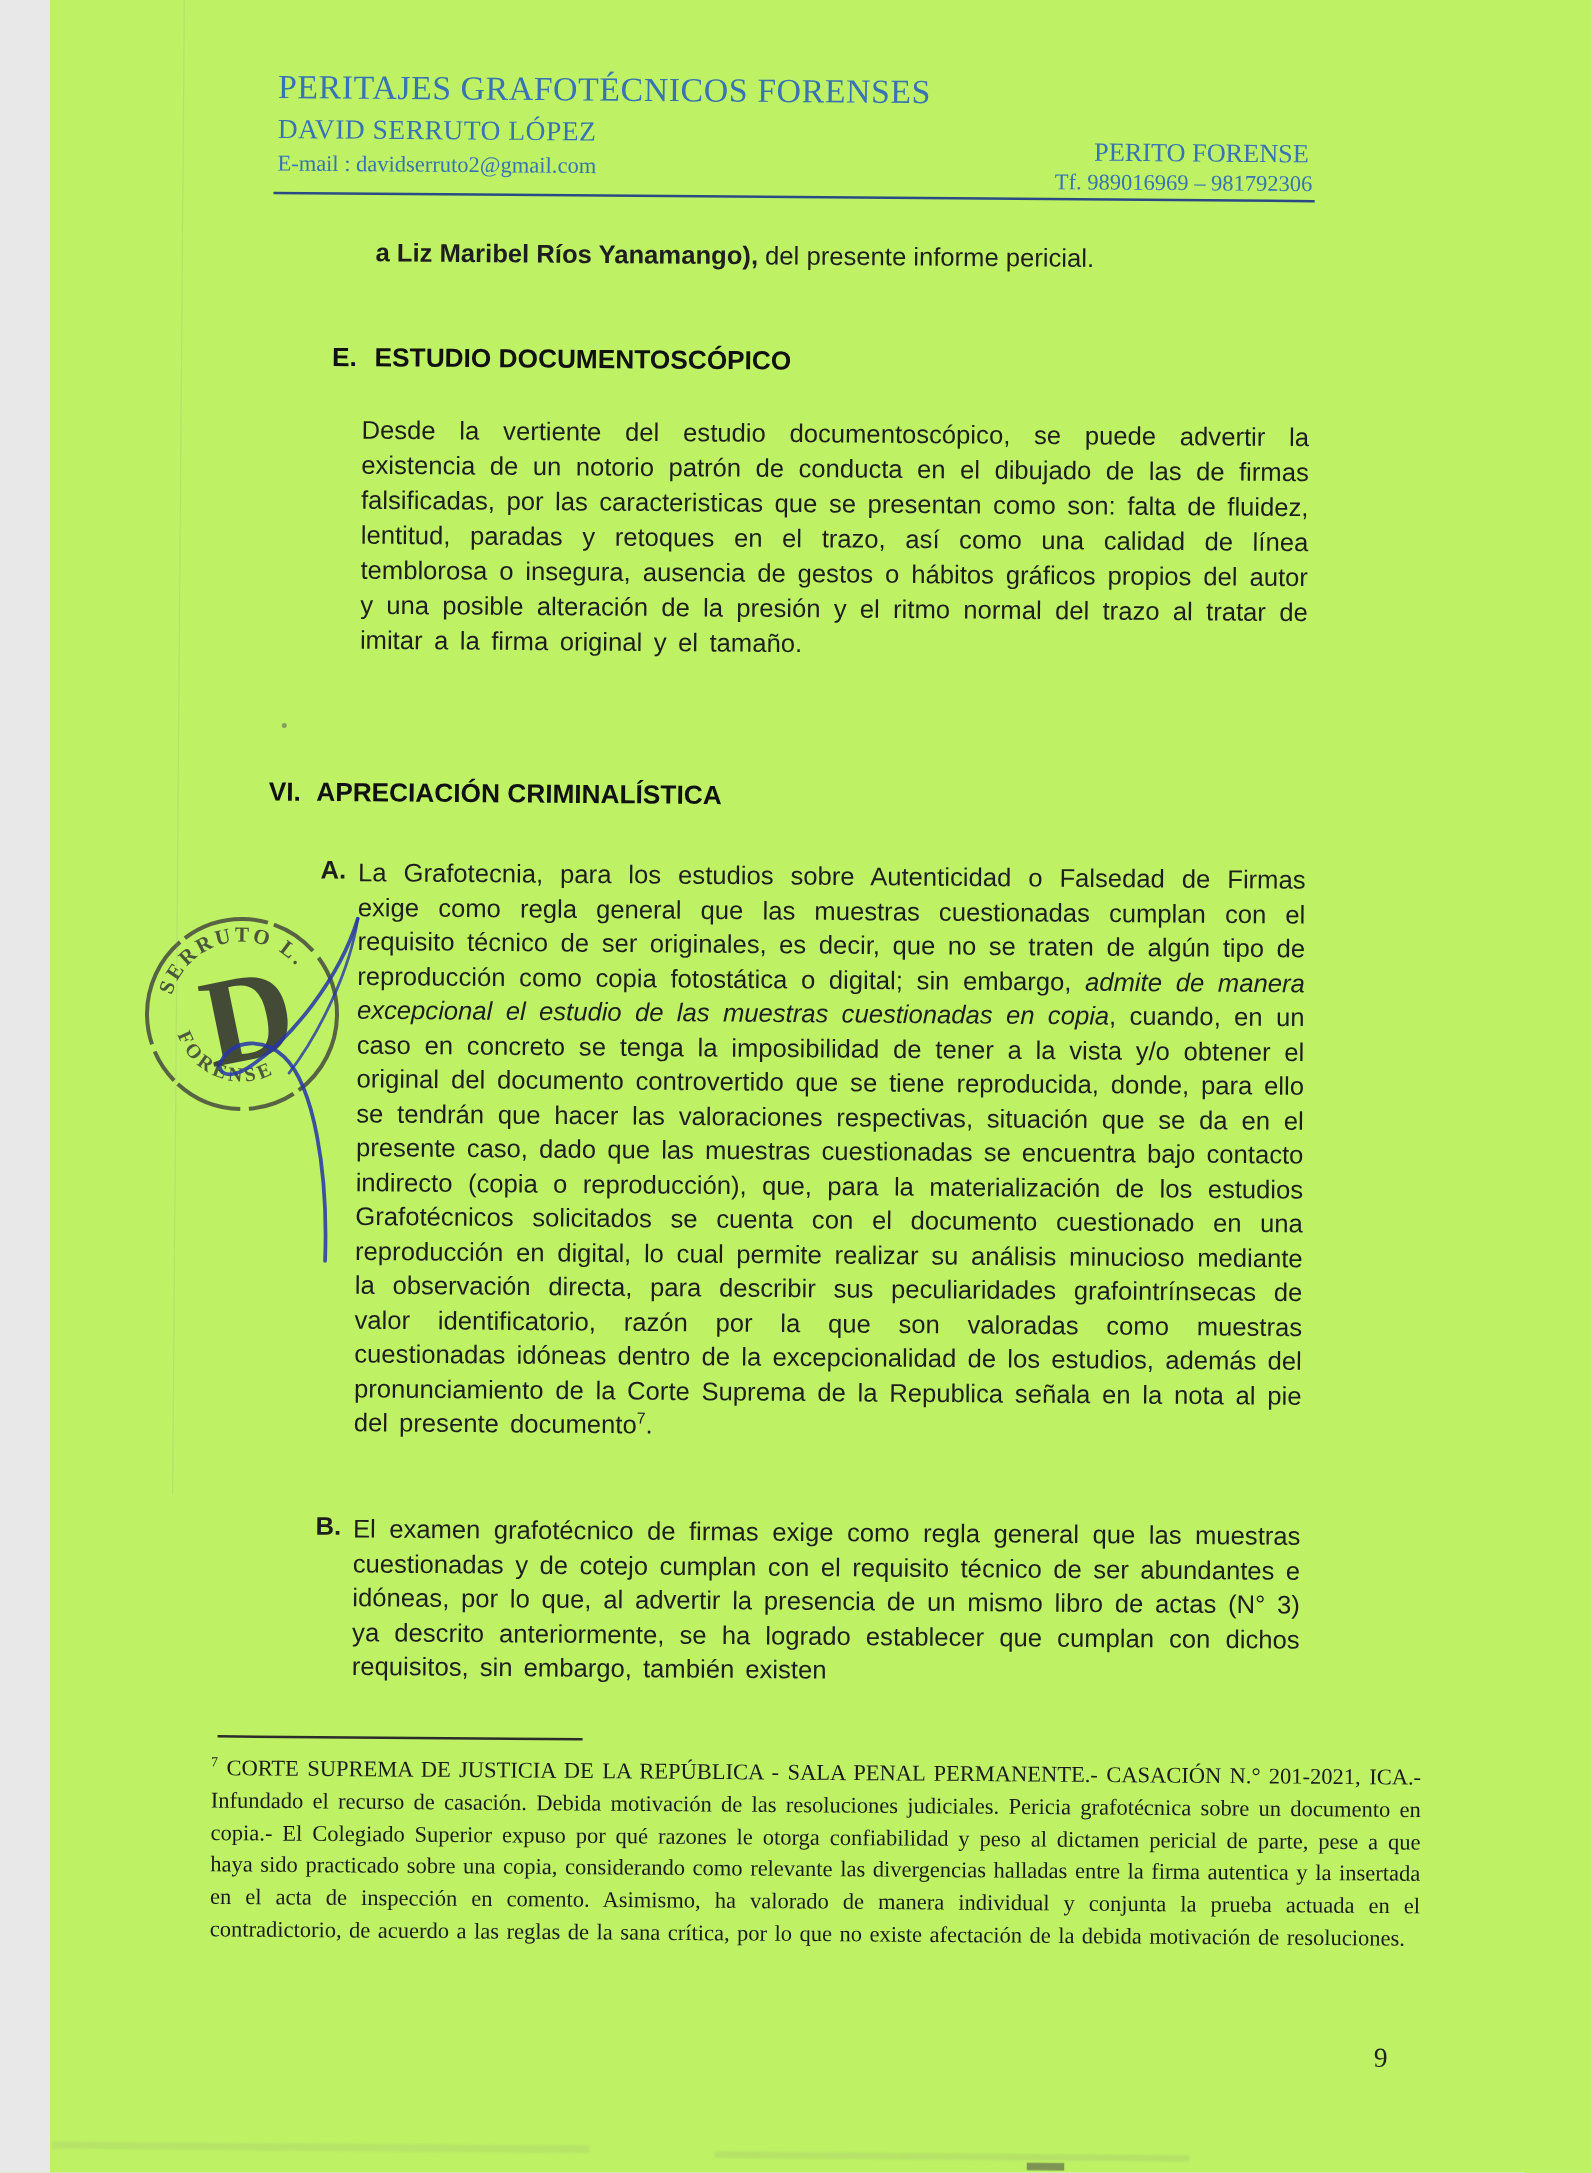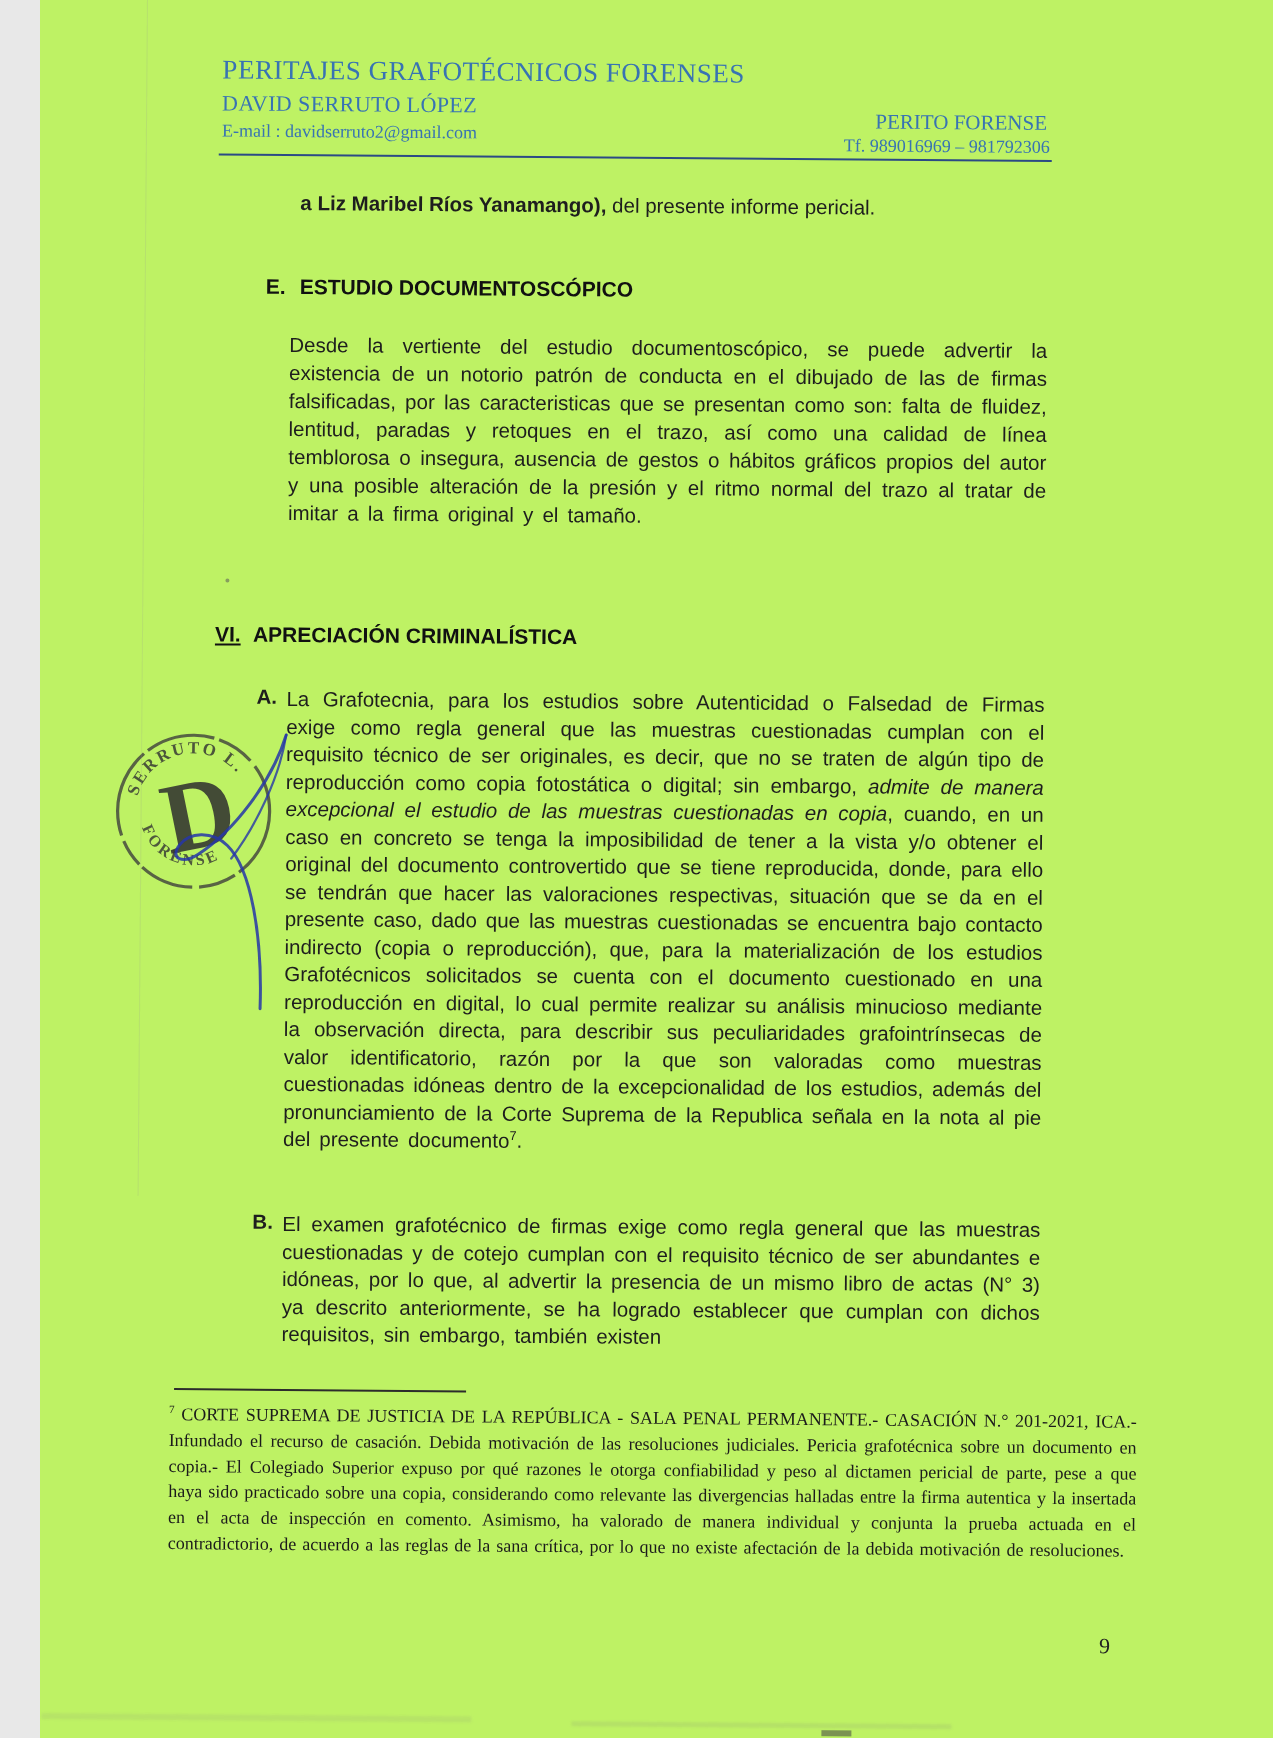--- a/index.html
+++ b/index.html
@@ -59,21 +59,21 @@
   }
   .h-e .lbl{display:inline-block;width:34px;}
   .para-e{
     position:absolute;left:252px;top:334px;width:758px;
     font-size:20.5px;line-height:28px;text-align:justify;word-spacing:3.5px;
   }
   .h-vi{
     position:absolute;left:180px;top:626px;
     font-size:21px;font-weight:bold;color:#111;white-space:nowrap;
   }
-  .h-vi .lbl{display:inline-block;width:38px;text-decoration:underline;}
+  .h-vi .lbl{display:inline-block;width:38px;}
   .item{position:absolute;width:790px;}
   .item .ilbl{position:absolute;left:0;top:0;font-weight:bold;font-size:20.5px;}
   .item .itext{
     margin-left:30px;width:758px;
     font-size:20.5px;line-height:27.5px;text-align:justify;word-spacing:3.2px;
   }
   .item-a{left:222px;top:688px;}
   .item-b{left:222px;top:1213px;}
   .itext i{}
   sup{font-size:0.62em;vertical-align:super;line-height:0;}

